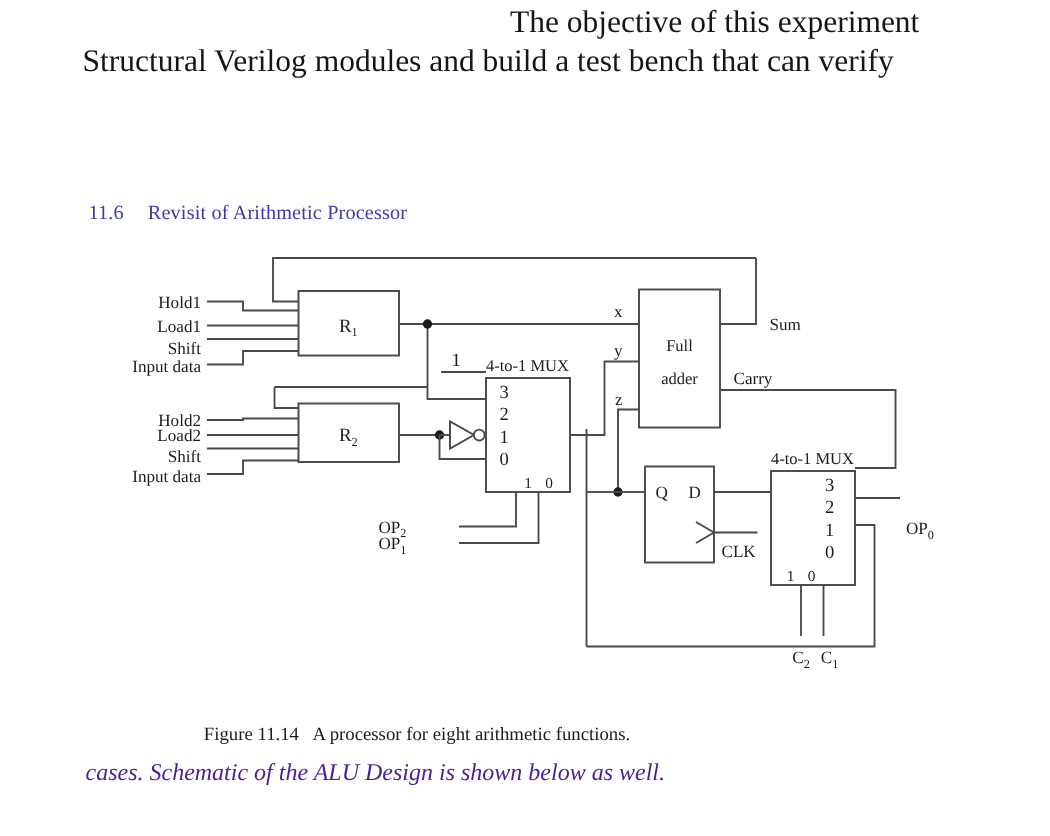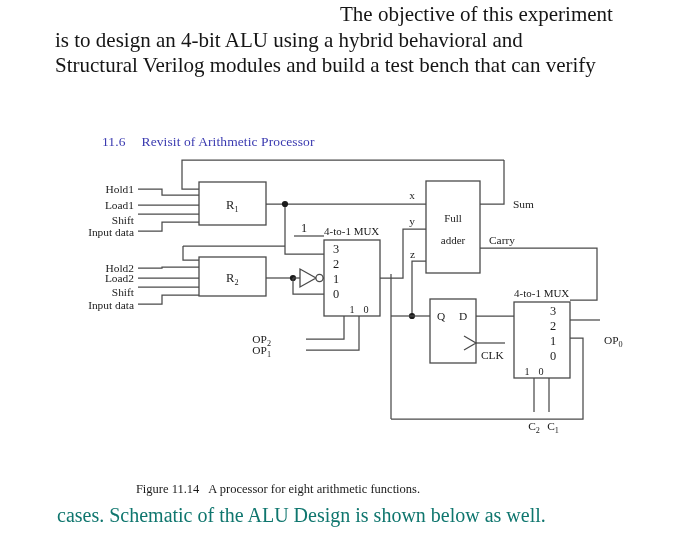--- a/index.html
+++ b/index.html
@@ -32,29 +32,28 @@
 
   
   #section-heading {
     position: absolute;
     left: 59px;
     top: 134px;
     font-size: 13.5px;
     color: #3a3ab0;
     letter-spacing: 0.1px;
     white-space: nowrap;
-    margin-left: 43px;
   }
   #section-heading .sec-num { margin-right: 16px; }
 
   
   #figure {
     position: absolute;
     left: 0;
-    top: 148px;
+    top: 160px;
     width: 624px;
     height: 310px;
   }
   #schematic-svg {
     position: absolute;
     left: 0;
     top: 0;
   }
 
   
@@ -68,24 +67,25 @@
     color: #1a1a1a;
     white-space: nowrap;
   }
   #figure-caption .cap-label { margin-right: 9px; }
 
   
   #prose-bottom {
     position: absolute;
     left: 57px;
     top: 503px;
-    font-size: 20px;
+    font-size: 16px;
     line-height: 25px;
-    color: #0f766e;
+    color: #4c1d95;
     white-space: nowrap;
+    font-style: italic;
   }
 
   
   #schematic-svg text {
     font-family: "Liberation Serif", "DejaVu Serif", serif;
     fill: #1b1b1b;
   }
   .sch-line { stroke: #4a4a4a; stroke-width: 1.25; fill: none; }
   .sch-box  { stroke: #4a4a4a; stroke-width: 1.3; fill: #ffffff; }
   .sch-dot  { fill: #1b1b1b; }
@@ -94,21 +94,20 @@
   .lbl-box  { font-size: 12.6px; }
   .lbl-mux  { font-size: 11.0px; }
   .lbl-num  { font-size: 12.4px; }
   .sub      { font-size: 8.2px; }
 </style>
 </head>
 <body>
 
 <div id="prose-top">
   <span class="line first">The objective of this experiment</span>
-  <span class="line">is to design an 4-bit ALU using a hybrid behavioral and</span>
   <span class="line">Structural Verilog modules and build a test bench that can verify</span>
 </div>
 
 <div id="section-heading">
   <span class="sec-num">11.6</span><span>Revisit of Arithmetic Processor</span>
 </div>
 
 <div id="figure">
 <svg id="schematic-svg" width="700" height="310" viewBox="0 0 700 310">
 

